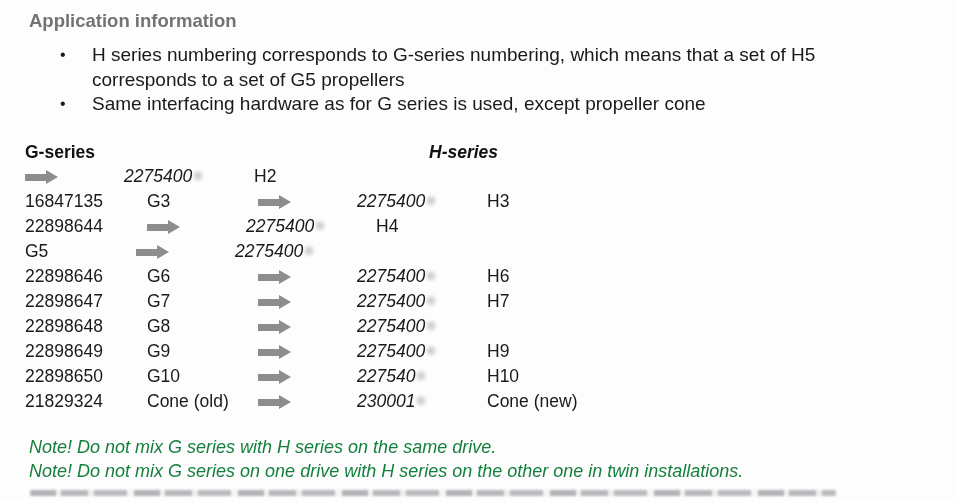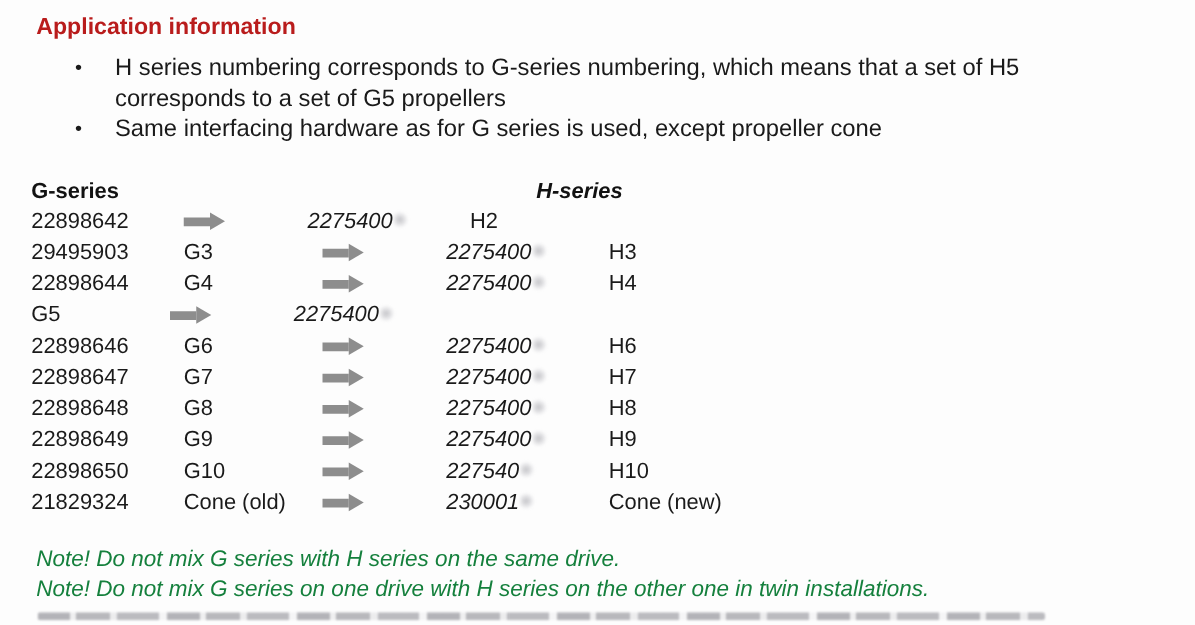--- a/index.html
+++ b/index.html
@@ -16,21 +16,21 @@
     color: #1a1a1a;
     overflow: hidden;
   }
   .title {
     position: absolute;
     left: 29px;
     top: 10px;
     margin: 0;
     font-size: 18.5px;
     font-weight: bold;
-    color: #b91c1c;
+    color: #737373;
   }
   .bullets {
     position: absolute;
     left: 58px;
     top: 43px;
     margin: 0;
     padding: 0;
     list-style: none;
   }
   .bullet {
@@ -151,45 +151,43 @@
   <div class="table">
     <div class="trow thead">
       <div class="c c1 hdr">G-series</div>
       <div class="c c2"></div>
       <div class="c c3"></div>
       <div class="c c4 hdr">H-series</div>
       <div class="c c5"></div>
     </div>
     <div id="tbody">
         <div class="trow">
-          <div class="c c1">22898642</div>
           <div class="c c3">
             <span class="arrow">
               <span class="arr-shaft"></span>
               <span class="arr-head"></span>
             </span>
           </div>
           <div class="c c4"><span>2275400</span><span class="smudge"></span></div>
           <div class="c c5">H2</div>
         </div>
         <div class="trow">
-          <div class="c c1">29495903</div>
+          <div class="c c1">16847135</div>
           <div class="c c2">G3</div>
           <div class="c c3">
             <span class="arrow">
               <span class="arr-shaft"></span>
               <span class="arr-head"></span>
             </span>
           </div>
           <div class="c c4"><span>2275400</span><span class="smudge"></span></div>
           <div class="c c5">H3</div>
         </div>
         <div class="trow">
           <div class="c c1">22898644</div>
-          <div class="c c2">G4</div>
           <div class="c c3">
             <span class="arrow">
               <span class="arr-shaft"></span>
               <span class="arr-head"></span>
             </span>
           </div>
           <div class="c c4"><span>2275400</span><span class="smudge"></span></div>
           <div class="c c5">H4</div>
         </div>
         <div class="trow">
@@ -229,21 +227,20 @@
         <div class="trow">
           <div class="c c1">22898648</div>
           <div class="c c2">G8</div>
           <div class="c c3">
             <span class="arrow">
               <span class="arr-shaft"></span>
               <span class="arr-head"></span>
             </span>
           </div>
           <div class="c c4"><span>2275400</span><span class="smudge"></span></div>
-          <div class="c c5">H8</div>
         </div>
         <div class="trow">
           <div class="c c1">22898649</div>
           <div class="c c2">G9</div>
           <div class="c c3">
             <span class="arrow">
               <span class="arr-shaft"></span>
               <span class="arr-head"></span>
             </span>
           </div>

